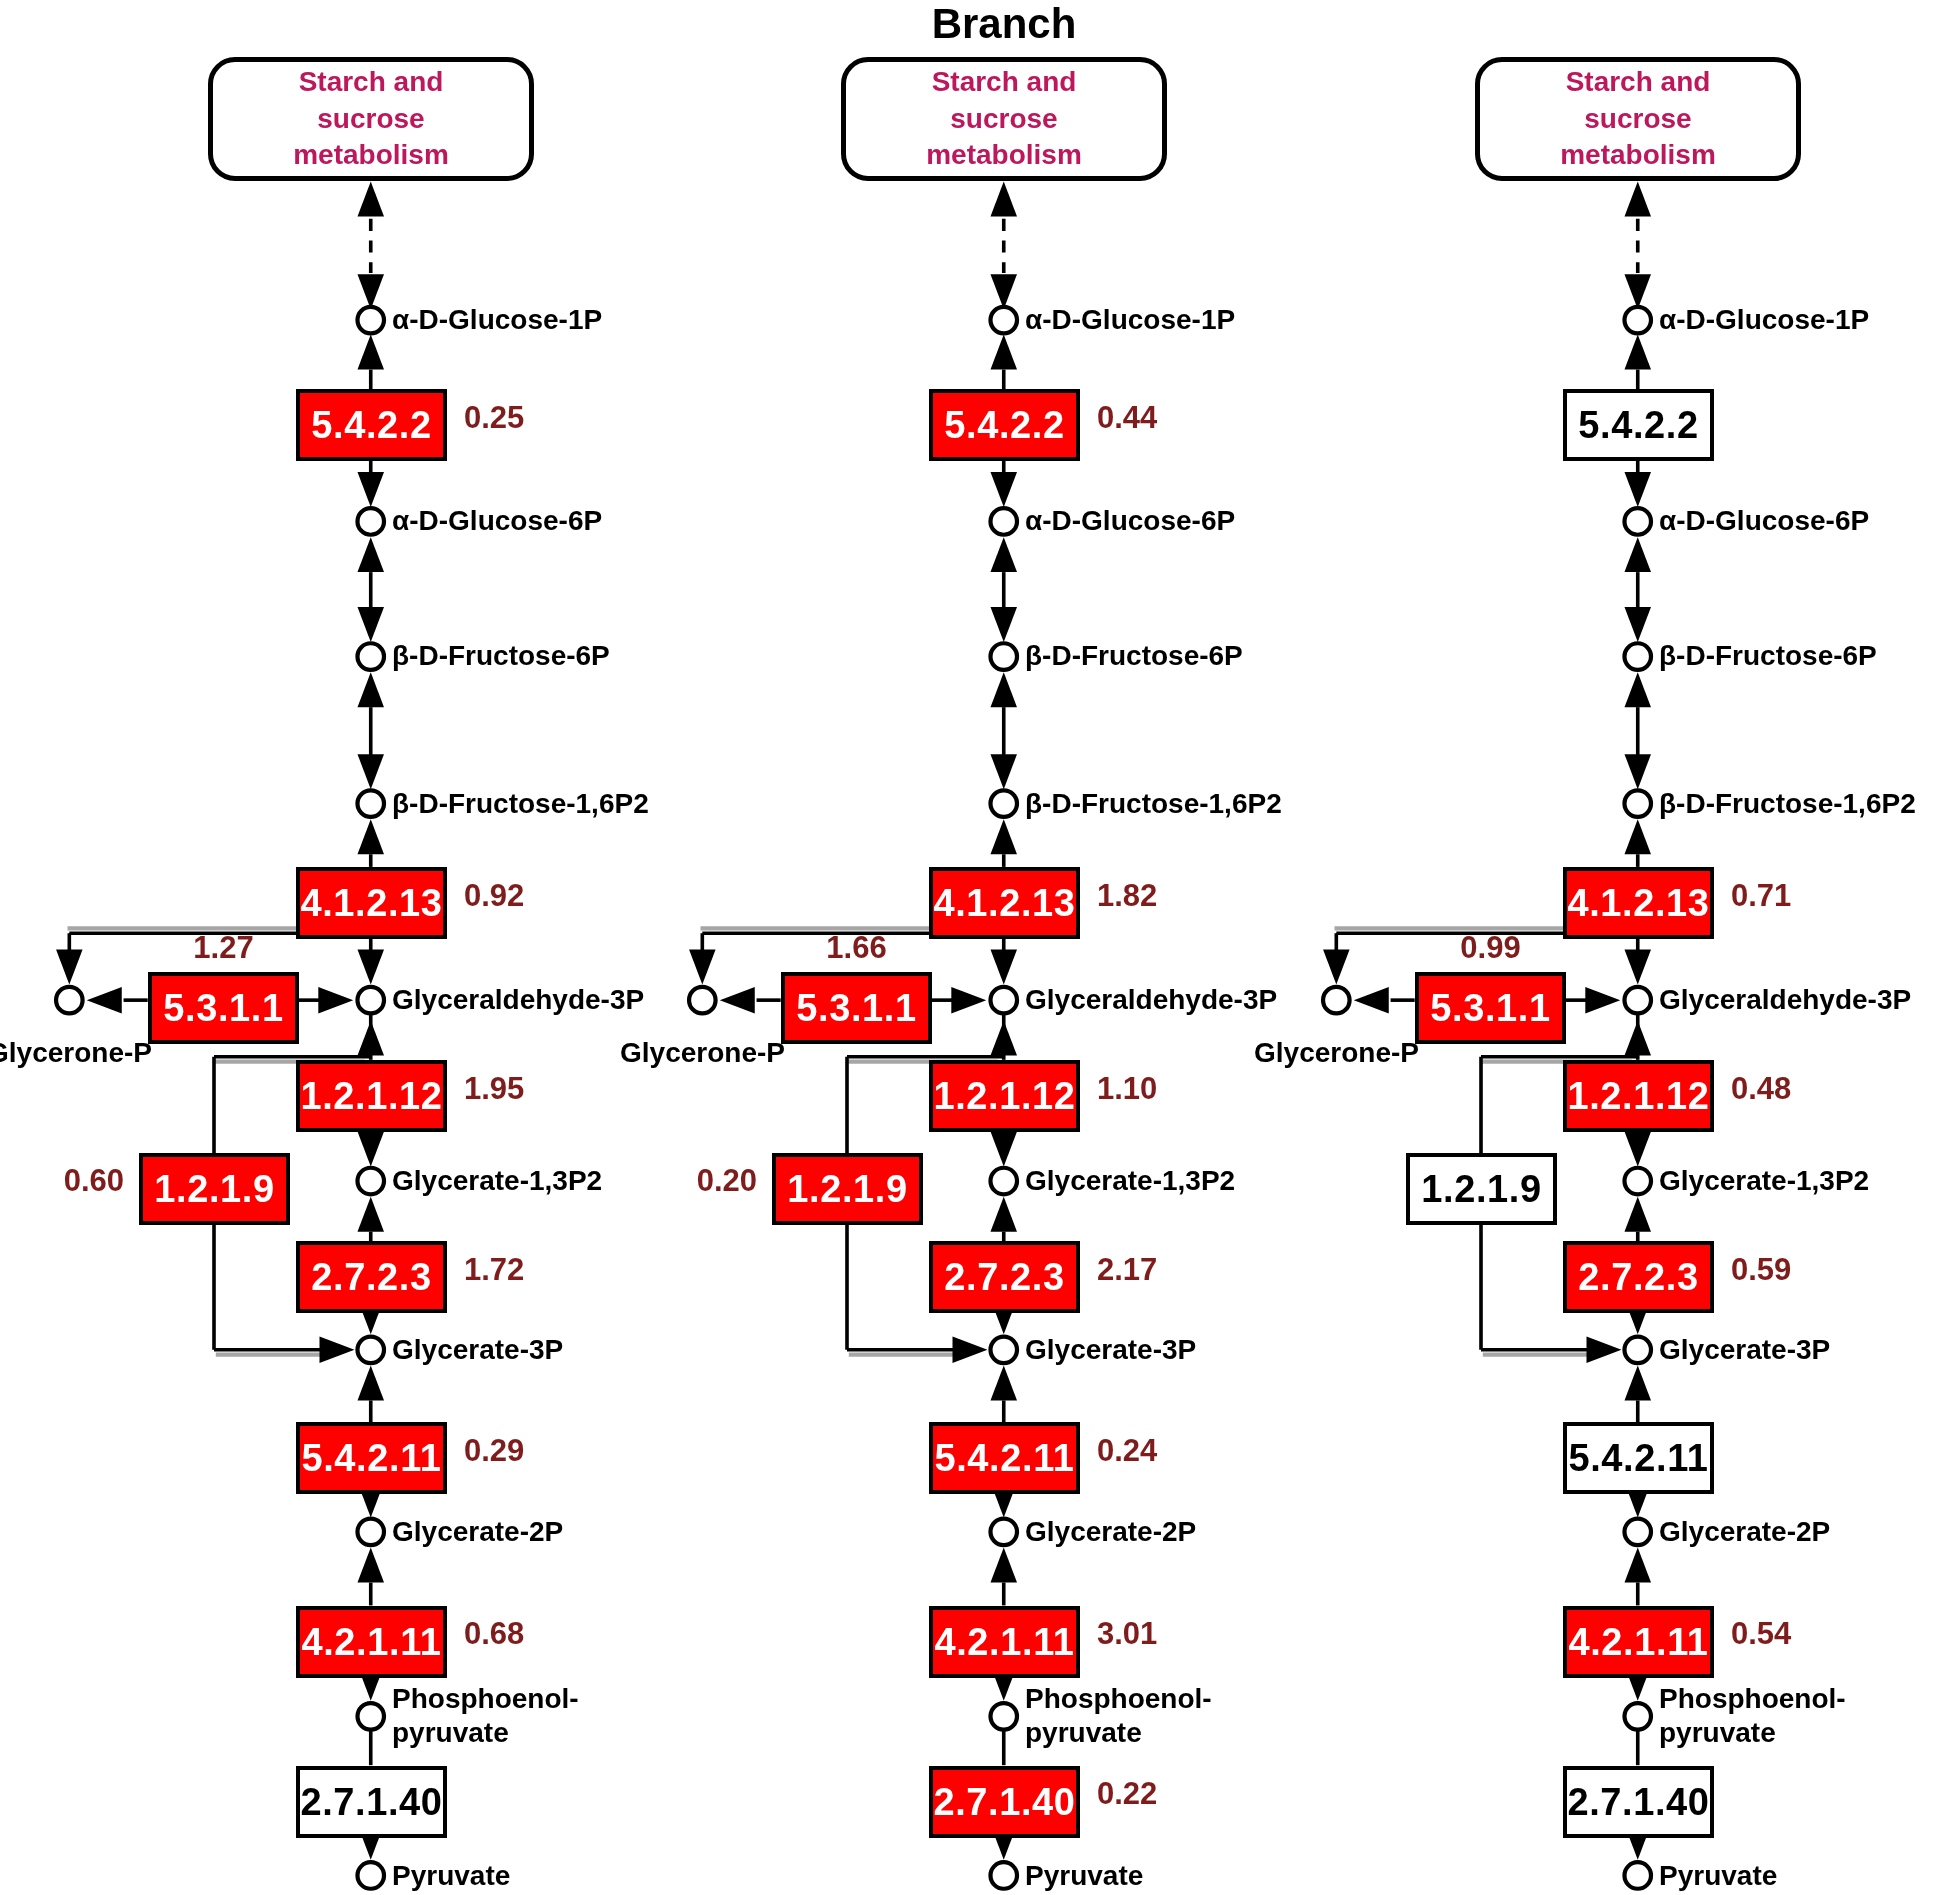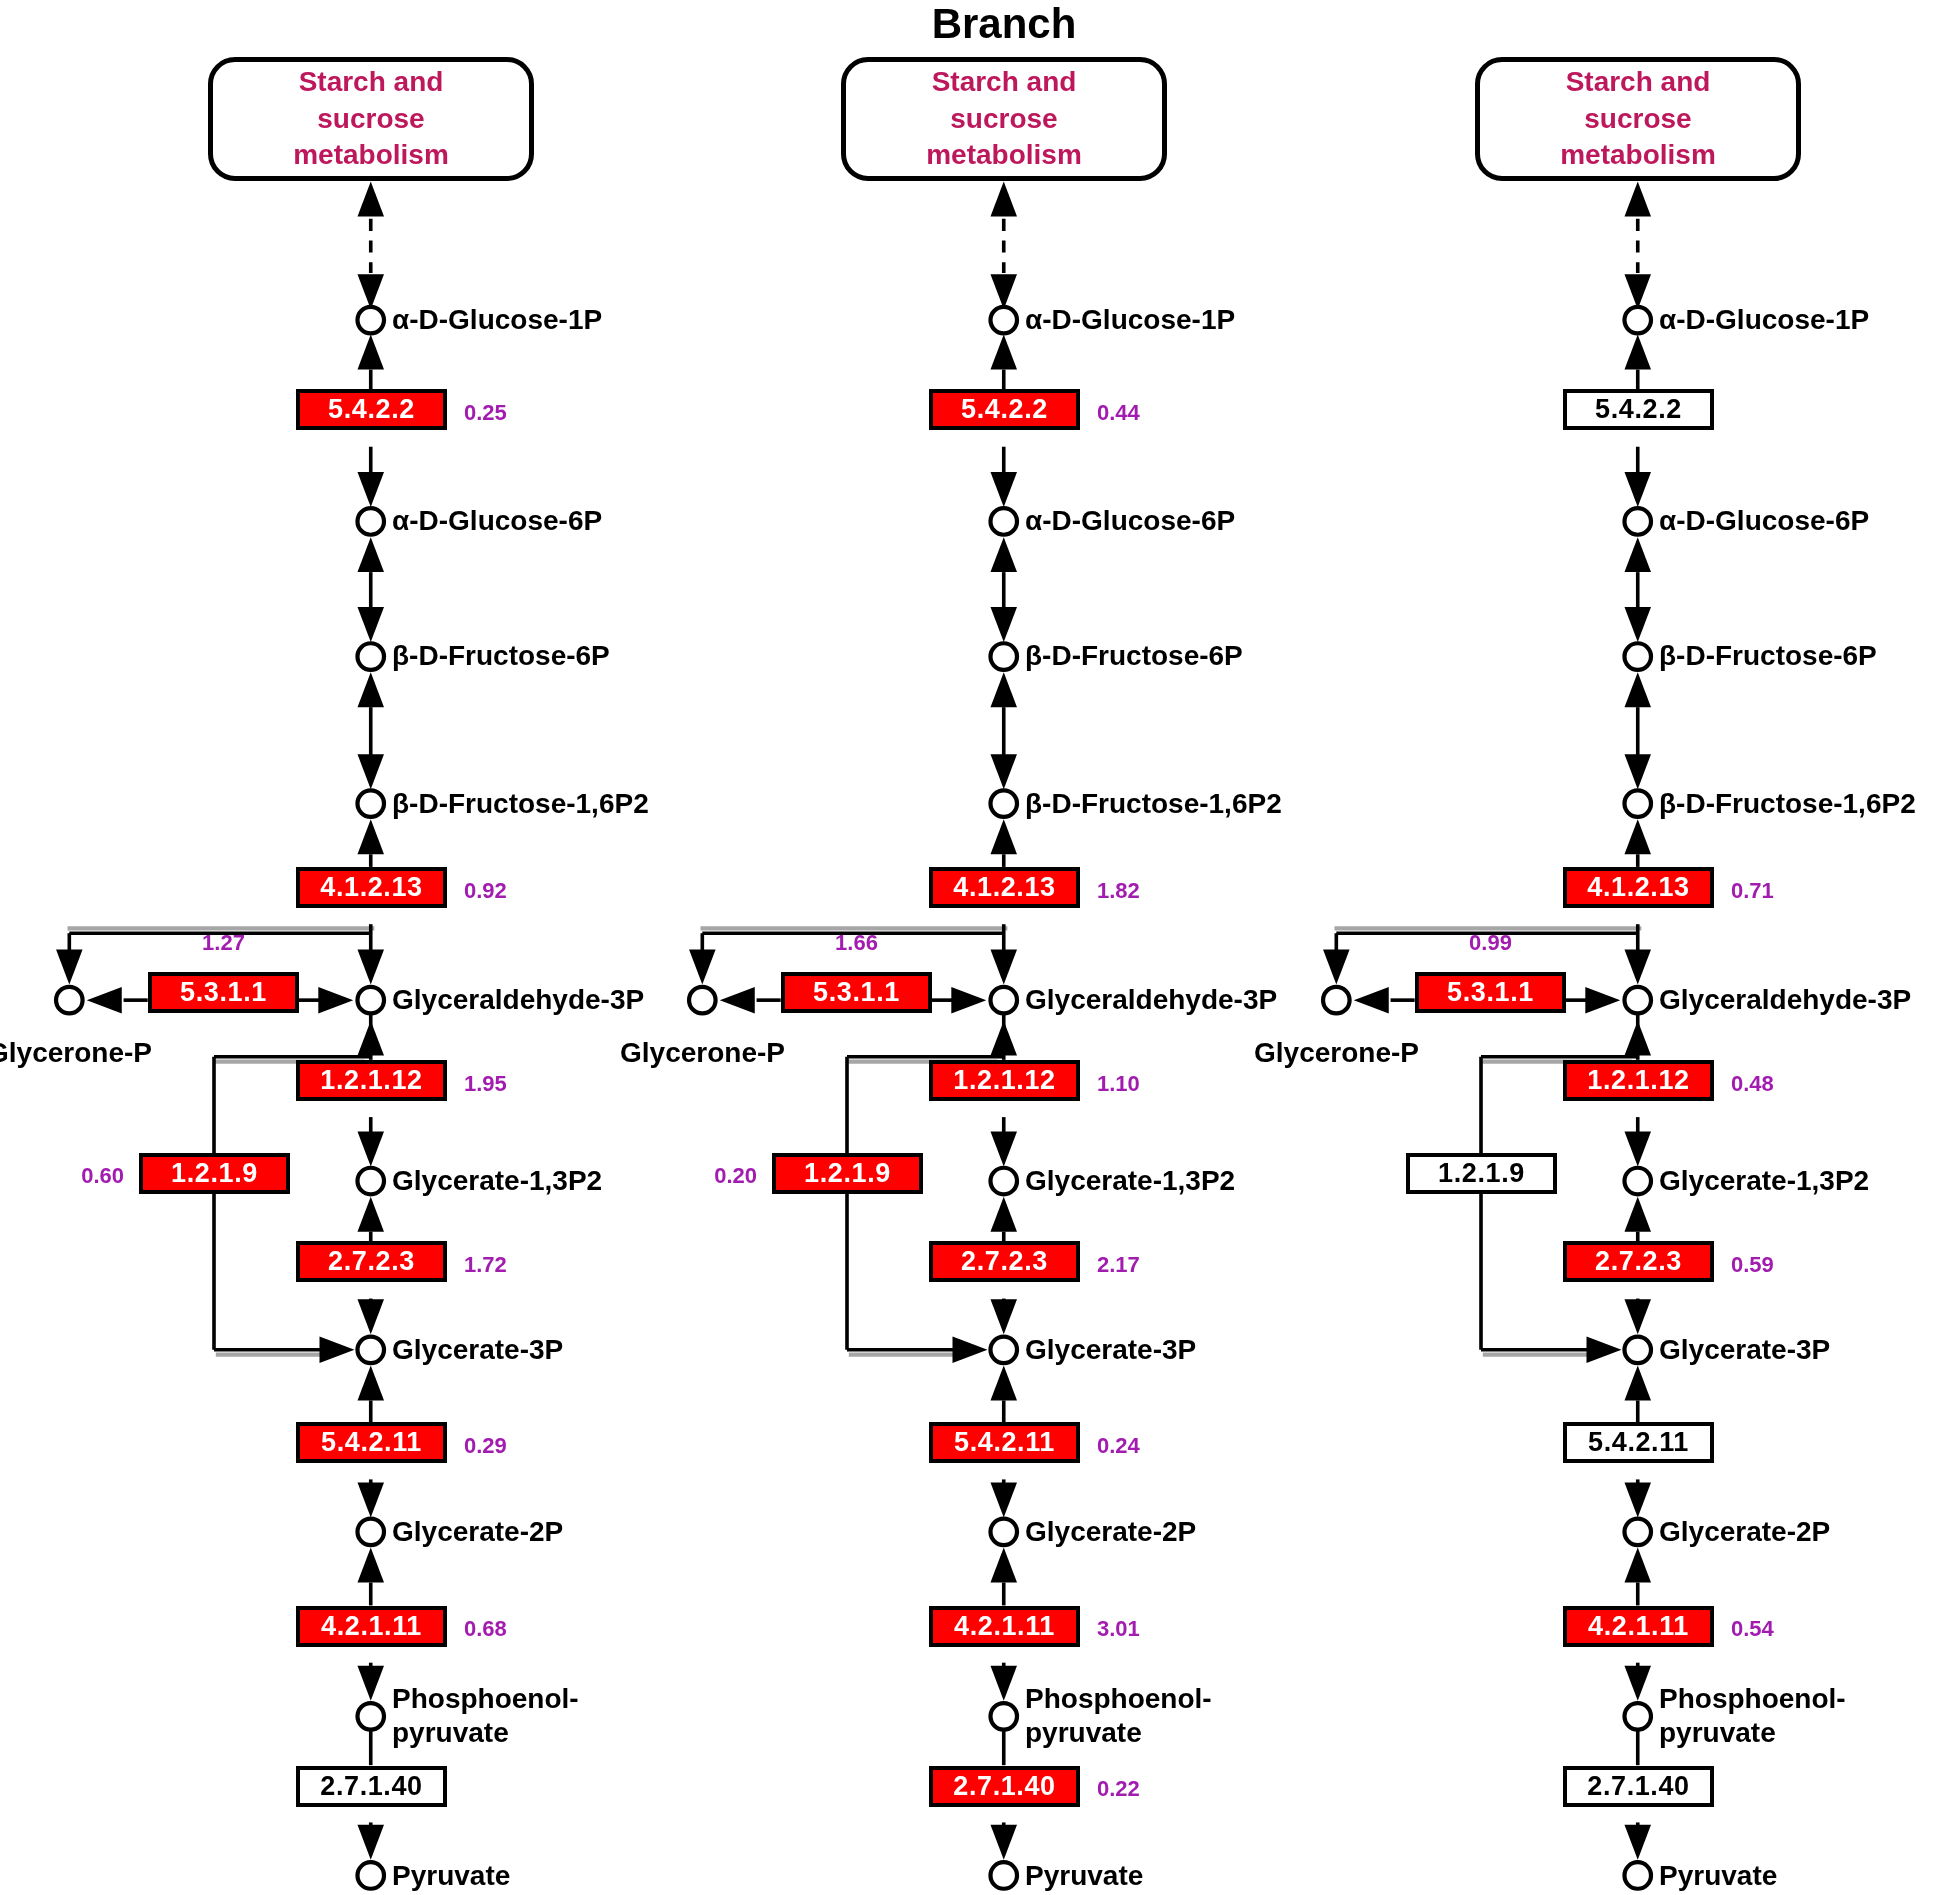--- a/index.html
+++ b/index.html
@@ -12,26 +12,26 @@
               border:5.4px solid #000;border-radius:27px;background:#fff;box-sizing:border-box;
               display:flex;align-items:center;justify-content:center;}
   .starch-box span{display:block;width:205px;text-align:center;font-size:28px;
                    font-weight:bold;line-height:1.3;color:#be185d;}
   svg.skeleton{position:absolute;left:0;top:0;}
   .met{position:absolute;left:389px;font-size:28px;font-weight:bold;color:#000;
        white-space:nowrap;line-height:1;}
   .met-center{position:absolute;left:-24px;width:181px;text-align:center;font-size:28px;
               font-weight:bold;color:#000;white-space:nowrap;line-height:1;}
   .pep{line-height:34px;}
-  .ebox{position:absolute;left:293px;width:151px;height:41px;border:4.8px solid #000;
+  .ebox{position:absolute;left:293px;width:151px;height:72px;border:4.8px solid #000;
         box-sizing:border-box;display:flex;align-items:center;justify-content:center;
-        font-size:27px;font-weight:bold;letter-spacing:0.6px;}
+        font-size:38px;font-weight:bold;letter-spacing:0.6px;}
   .ebox[data-active="true"]{background:#ff0000;color:#ffffff;}
   .ebox[data-active="false"]{background:#ffffff;color:#000000;}
-  .val{position:absolute;font-size:22px;font-weight:bold;color:#a21caf;
+  .val{position:absolute;font-size:31px;font-weight:bold;color:#7f1d1d;
        white-space:nowrap;line-height:1;}
 </style>
 </head>
 <body>
 
 <div id="canvas">
   <div class="column" style="left: 3px;">
 
 
     <div class="starch-box">

